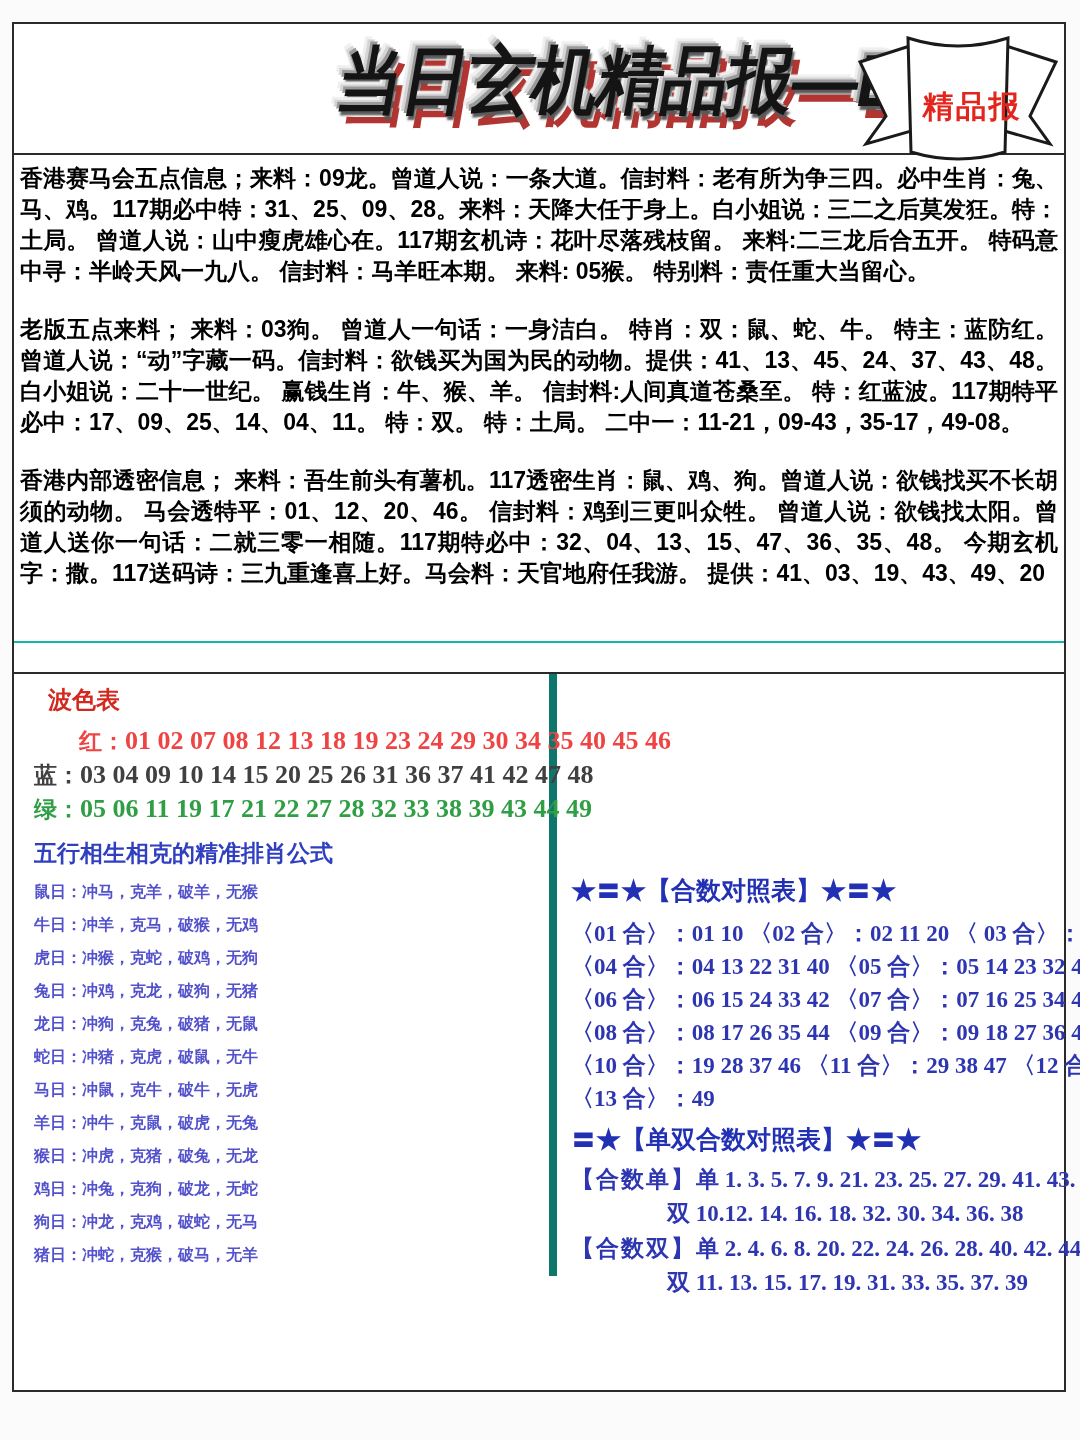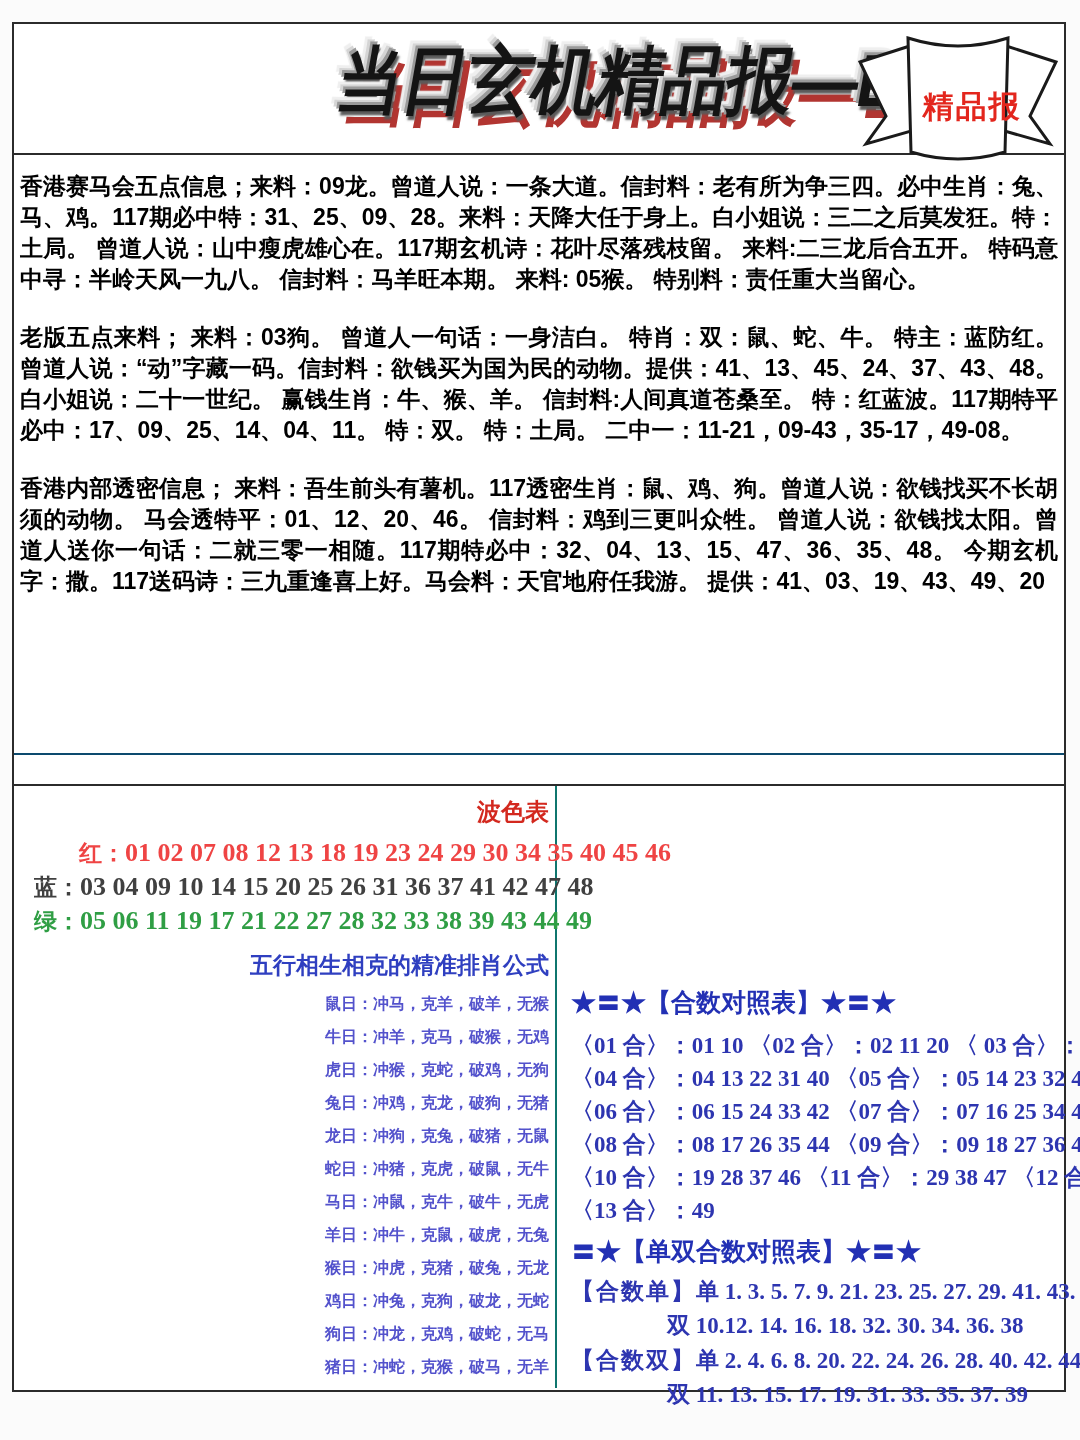--- a/index.html
+++ b/index.html
@@ -30,30 +30,30 @@
     color:#141414;
     text-shadow:-3px -3px 0 #9a9a9a, -6px -5px 0 #d5d5d5, -9px -7px 1px #efefef, 2px 3px 2px #5a5a5a;
   }
   .ribbon { position:absolute; right:0px; top:-12px; width:212px; height:158px; }
   .ribbon svg { width:100%; height:100%; }
   .ribbon .badge-text {
     position:absolute; left:50%; top:60%; transform:translate(-50%,-50%);
     color:#e3261d; font-weight:bold; font-size:31px; letter-spacing:2px; white-space:nowrap;padding-left:28px;
   }
   
-  .articles { height:600px; padding:16px 6px 0 6px; border-bottom:2px solid #0c4a6e; }
+  .articles { height:488px; padding:8px 6px 0 6px; border-bottom:2px solid #14b8a6; }
   .article {
     margin:0 0 27px 0;
     font-size:23px; line-height:31px; font-weight:bold; color:#000;
     text-align:justify;
   }
   .spacer { height:31px; border-bottom:2px solid #2b2b2b; background:#fff; }
   
   .bottom { display:flex; height:602px; }
-  .left-col  { width:543px; border-right:2px solid #0f766e; padding:8px 6px 0 20px;text-align:right; }
+  .left-col  { width:543px; border-right:8px solid #0f766e; padding:8px 6px 0 20px; }
   .right-col { flex:1; padding:200px 4px 0 14px; }
   .bose-title { color:#d3281e; font-size:24px; font-weight:bold; margin:2px 0 8px 14px; }
   .bose-row {
     font-family:"Liberation Serif", serif;
     font-size:26px; font-weight:bold; line-height:33px; white-space:nowrap;
   }
   .bose-row .lbl { font-family:"Liberation Sans", sans-serif; font-size:23px; }
   .wuxing-title { color:#2f3fc0; font-size:23px; font-weight:bold; margin:12px 0 6px 0; }
   .zodiac-line { color:#5352cc; font-size:16px; font-weight:bold; line-height:33px; white-space:nowrap; }
   .hesu-title { color:#2230b4; font-size:25px; font-weight:bold; margin-bottom:10px; white-space:nowrap; }

